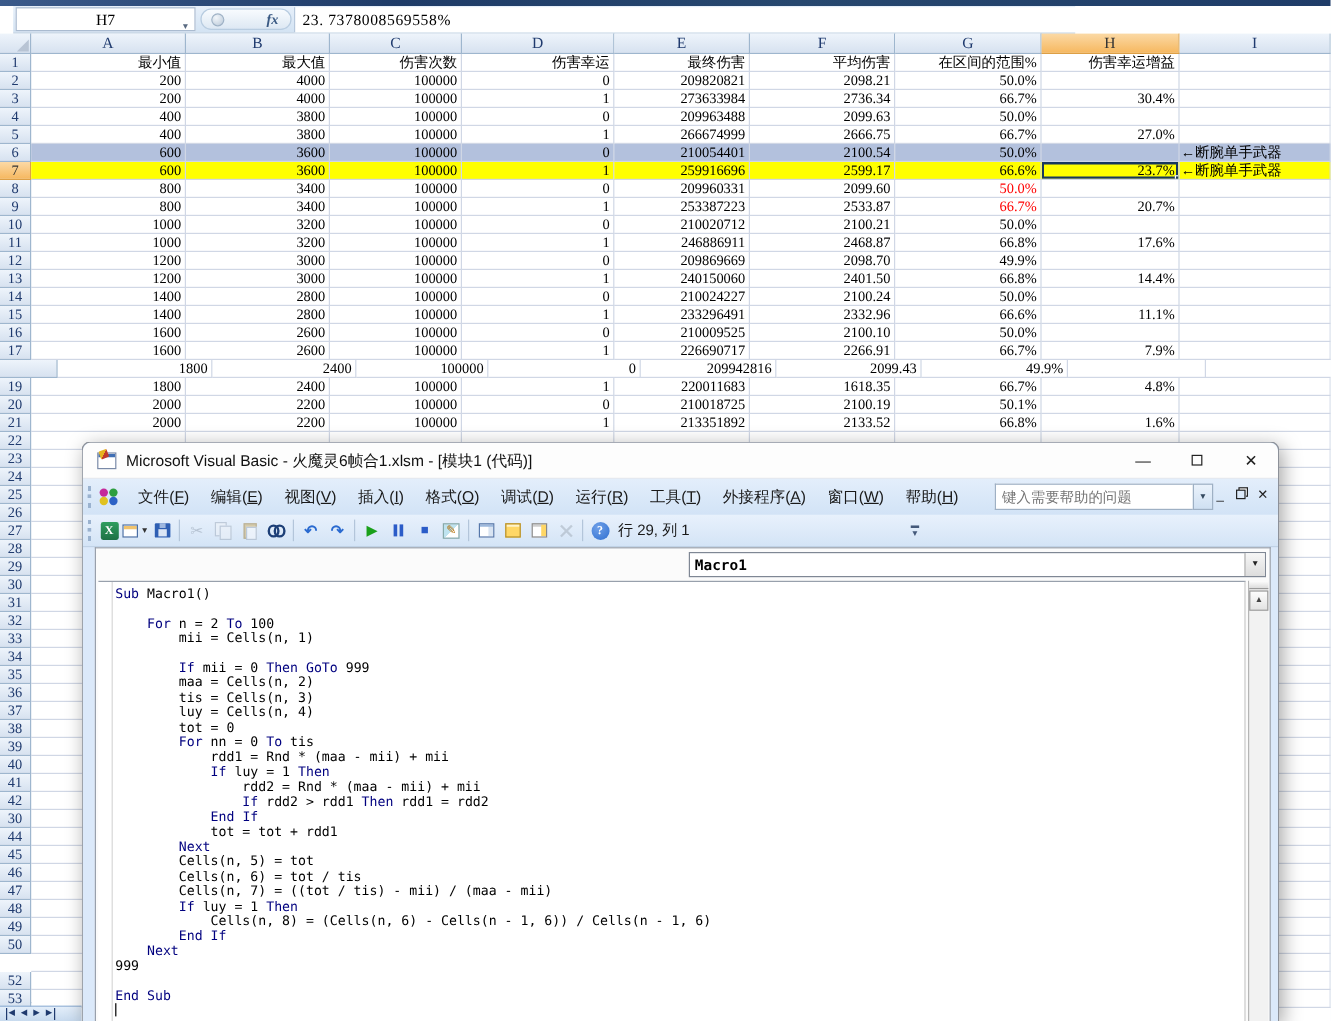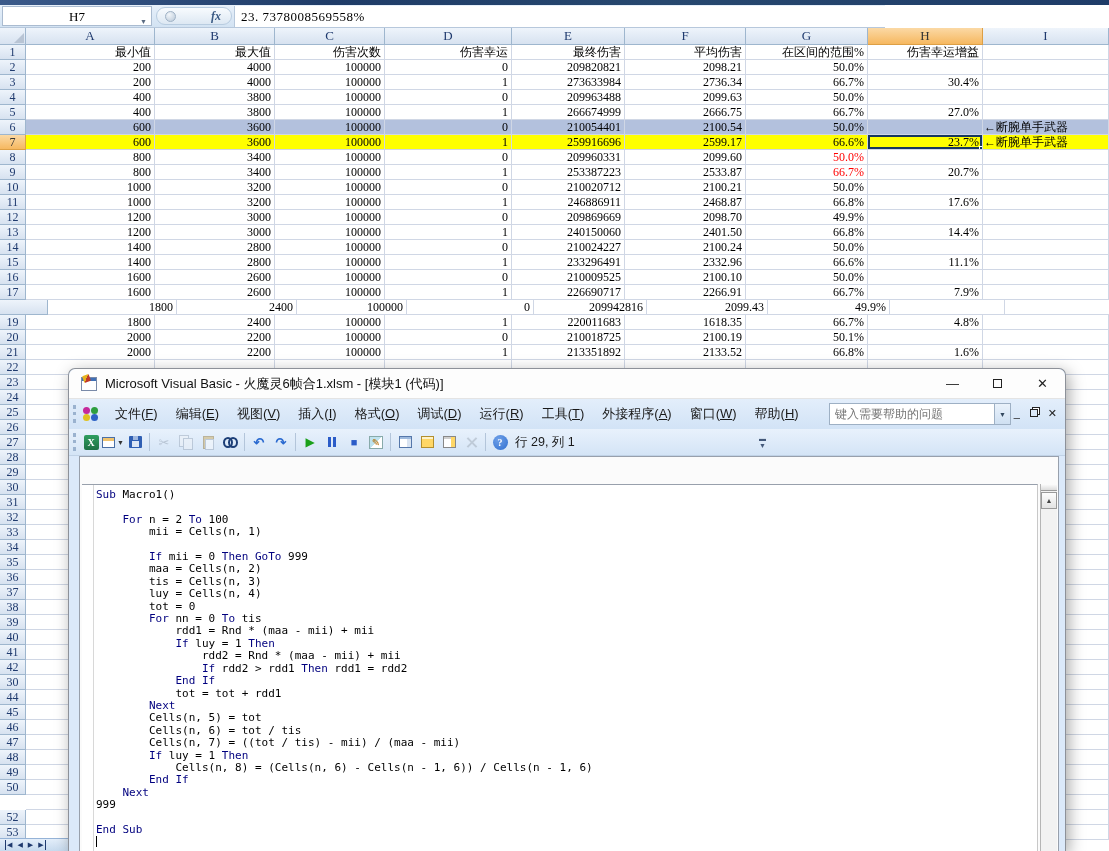--- a/index.html
+++ b/index.html
@@ -4,21 +4,21 @@
 <style>
 * { margin:0; padding:0; box-sizing:border-box; }
 body { font-family:"Liberation Sans", sans-serif; }
 #screen { position:relative; width:1109px; height:851px; background:#fff; overflow:hidden; }
 
 
 #ribbon-edge { position:absolute; left:0; top:0; width:1109px; height:5px;
   background:linear-gradient(90deg,#3b5a8a,#1f3c68 30%,#27486f 60%,#1f3c68); }
 
 
-#formula-bar { position:absolute; left:0; top:5px; width:885px; height:23px;
+#formula-bar { position:absolute; left:11px; top:5px; width:885px; height:23px;
   background:linear-gradient(#e7f0fa,#d3e3f3); border-bottom:1px solid #b7c8dc; display:flex; align-items:center; }
 #name-box { position:absolute; left:2px; top:1px; width:150px; height:20px; background:#fff;
   border:1px solid #aabbd0; font-family:"Liberation Serif",serif; font-size:13px; text-align:center; line-height:19px; }
 #name-box .dd-arrow { position:absolute; right:4px; top:6px; font-size:7px; color:#5a6b82; }
 #fx-pill { position:absolute; left:156px; top:2px; width:76px; height:18px; border-radius:9px;
   background:linear-gradient(#f8fbfe,#dde8f3); border:1px solid #b8cce0; }
 #fx-ball { position:absolute; left:8px; top:3px; width:11px; height:11px; border-radius:50%;
   background:radial-gradient(circle at 35% 30%,#f2f6fa,#b9c8d8); border:1px solid #9fb2c6; }
 #fx-label { position:absolute; right:10px; top:1px; font:italic bold 12px "Liberation Serif",serif; color:#3a5a84; }
 #formula-value { position:absolute; left:234px; top:1px; width:875px; height:21px; background:#fff;
@@ -917,20 +917,24 @@
           <span class="tsep"></span>
           <span class="tbi">
             <i class="g ic-help">?</i>
           </span>
         </span>
       <span id="tb-status">行 29, 列 1</span>
       <span id="tb-overflow">▬<br>▼</span>
     </div>
 
     <div id="code-panel">
+      <div class="combo" id="combo-proc">
+        <span class="ctext">Macro1</span>
+        <span class="carrow">▼</span>
+      </div>
       <div id="code-editor">
         <div id="margin-line"></div>
         <div id="code-lines"><div><span class="kw">Sub</span> Macro1()</div><div>&nbsp;</div><div>    <span class="kw">For</span> n = 2 <span class="kw">To</span> 100</div><div>        mii = Cells(n, 1)</div><div>&nbsp;</div><div>        <span class="kw">If</span> mii = 0 <span class="kw">Then</span> <span class="kw">GoTo</span> 999</div><div>        maa = Cells(n, 2)</div><div>        tis = Cells(n, 3)</div><div>        luy = Cells(n, 4)</div><div>        tot = 0</div><div>        <span class="kw">For</span> nn = 0 <span class="kw">To</span> tis</div><div>            rdd1 = Rnd * (maa - mii) + mii</div><div>            <span class="kw">If</span> luy = 1 <span class="kw">Then</span></div><div>                rdd2 = Rnd * (maa - mii) + mii</div><div>                <span class="kw">If</span> rdd2 &gt; rdd1 <span class="kw">Then</span> rdd1 = rdd2</div><div>            <span class="kw">End</span> <span class="kw">If</span></div><div>            tot = tot + rdd1</div><div>        <span class="kw">Next</span></div><div>        Cells(n, 5) = tot</div><div>        Cells(n, 6) = tot / tis</div><div>        Cells(n, 7) = ((tot / tis) - mii) / (maa - mii)</div><div>        <span class="kw">If</span> luy = 1 <span class="kw">Then</span></div><div>            Cells(n, 8) = (Cells(n, 6) - Cells(n - 1, 6)) / Cells(n - 1, 6)</div><div>        <span class="kw">End</span> <span class="kw">If</span></div><div>    <span class="kw">Next</span></div><div>999</div><div>&nbsp;</div><div><span class="kw">End</span> <span class="kw">Sub</span></div><div><span class="caret"></span></div></div>
       </div>
       <div id="code-scroll">
         <div id="scroll-split"></div>
         <div id="scroll-up">▲</div>
       </div>
     </div>
   </div>

